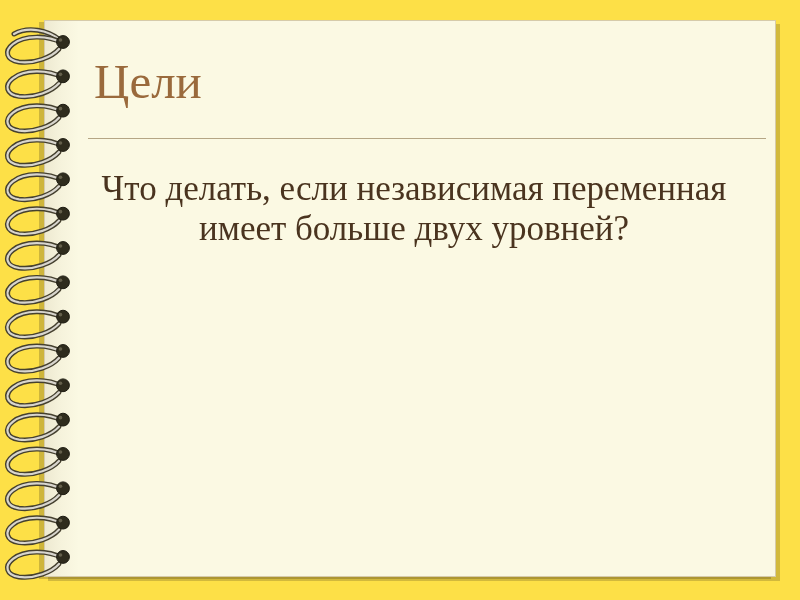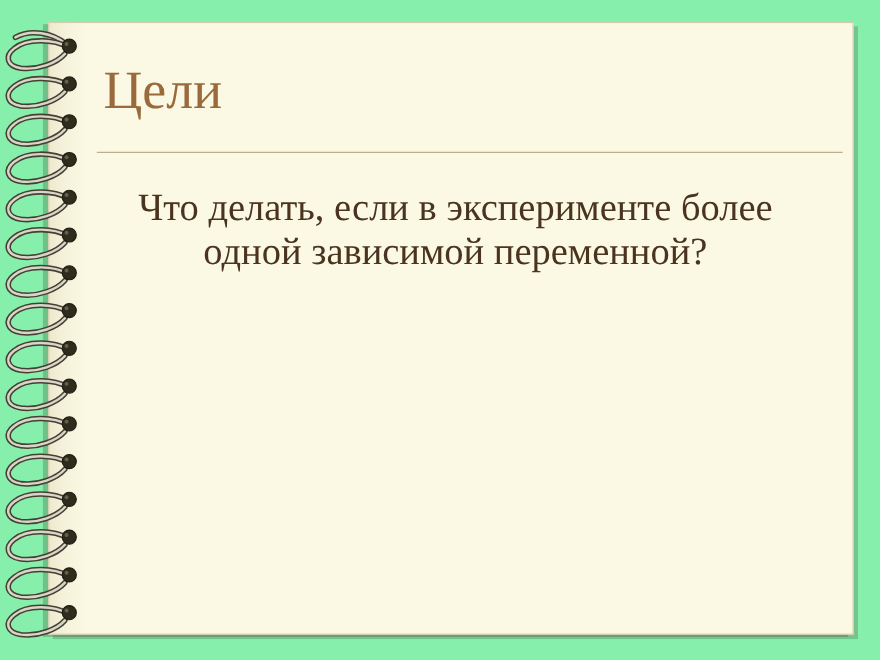--- a/index.html
+++ b/index.html
@@ -5,21 +5,21 @@
   html, body { margin: 0; padding: 0; }
   body {
     width: 800px; height: 600px;
     font-family: "Liberation Serif", "DejaVu Serif", serif;
     background: #8c7361;
     overflow: hidden;
   }
   .slide {
     position: relative;
     width: 800px; height: 600px;
-    background: #86efac;
+    background: #fde047;
   }
   .paper {
     position: absolute;
     left: 44px; top: 20px;
     width: 732px; height: 557px;
     background: #fbf9e3;
     background-image: linear-gradient(90deg, rgba(150,130,90,0.13) 0px, rgba(150,130,90,0.05) 16px, rgba(150,130,90,0) 34px);
     border: 1px solid #d6cbaa;
     box-shadow: -5px 2px 0 rgba(40,28,18,0.22), 4px 4px 0 rgba(40,28,18,0.20);
     box-sizing: border-box;
@@ -97,17 +97,17 @@
         <use href="#ring" transform="translate(0,488.28999999999996)"></use>
         <use href="#ring" transform="translate(0,522.62)"></use>
         <use href="#ring" transform="translate(0,556.9499999999999)"></use>
       </g>
   </svg>
 
   <div class="content">
     <h1 class="title">Цели</h1>
     <div class="rule"></div>
     <div class="body-text">
-      <p>Что делать, если в эксперименте более одной зависимой переменной?</p>
+      <p>Что делать, если независимая переменная имеет больше двух уровней?</p>
     </div>
   </div>
 
 </div>
 
 </body></html>

